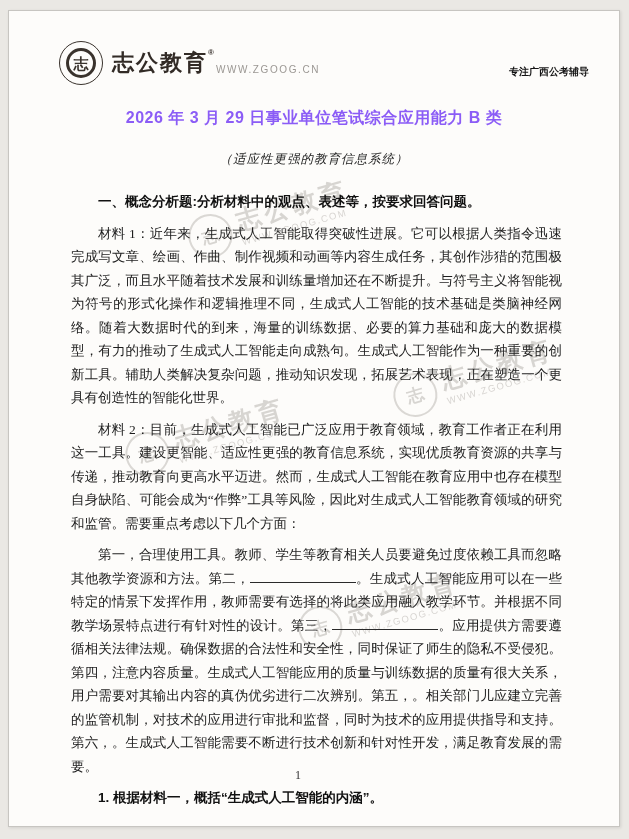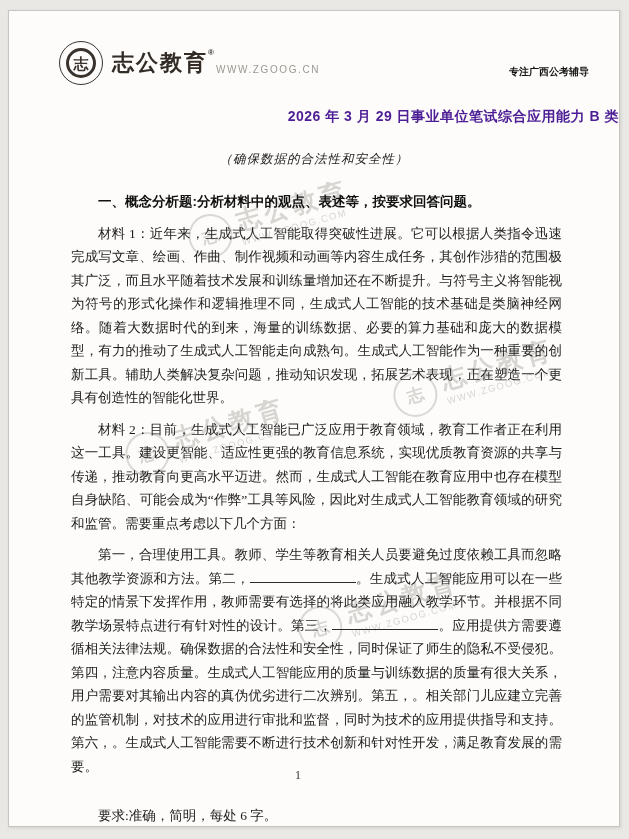--- a/index.html
+++ b/index.html
@@ -37,22 +37,22 @@
   .logo-url{
     font-family:"Liberation Sans",sans-serif;font-size:10px;color:#9b9793;
     letter-spacing:1.6px;margin-top:13px;
   }
   .tagline{
     position:absolute;right:30px;top:54px;z-index:2;
     font-family:"Liberation Sans",sans-serif;font-weight:700;font-size:10px;color:#141414;
   }
   
   .title{
-    position:absolute;top:97px;left:0;width:100%;margin:0;text-align:right;z-index:2;
-    font-family:"Liberation Sans",sans-serif;font-weight:700;font-size:14px;color:#4c1d95;
+    position:absolute;top:97px;left:0;width:100%;margin:0;text-align:center;z-index:2;
+    font-family:"Liberation Sans",sans-serif;font-weight:700;font-size:16px;color:#8b5cf6;
     letter-spacing:0.5px;
   }
   .subtitle{
     position:absolute;top:140px;left:0;width:100%;text-align:center;z-index:2;
     font-style:italic;font-size:12.5px;color:#222;letter-spacing:1px;
   }
   
   .content{
     position:absolute;left:54px;top:171px;width:507px;z-index:2;
     font-size:13.5px;line-height:23.5px;text-align:justify;
@@ -142,31 +142,32 @@
     </div>
     <div class="logo-text">
       <div class="logo-name"><span>志公教育</span><sup class="reg">®</sup></div>
       <div class="logo-url">WWW.ZGOOG.CN</div>
     </div>
   </div>
 
   <div class="tagline">专注广西公考辅导</div>
 
   <h1 class="title">2026 年 3 月 29 日事业单位笔试综合应用能力 B 类</h1>
-  <div class="subtitle">（确保数据的合法性和安全性）</div>
+  <div class="subtitle">（适应性更强的教育信息系统）</div>
 
   <div class="content">
     <p class="section-heading">一、概念分析题:分析材料中的观点、表述等，按要求回答问题。</p>
     <div id="paragraphs">
         <p class="body-para">材料 1：近年来，生成式人工智能取得突破性进展。它可以根据人类指令迅速完成写文章、绘画、作曲、制作视频和动画等内容生成任务，其创作涉猎的范围极其广泛，而且水平随着技术发展和训练量增加还在不断提升。与符号主义将智能视为符号的形式化操作和逻辑推理不同，生成式人工智能的技术基础是类脑神经网络。随着大数据时代的到来，海量的训练数据、必要的算力基础和庞大的数据模型，有力的推动了生成式人工智能走向成熟句。生成式人工智能作为一种重要的创新工具。辅助人类解决复杂问题，推动知识发现，拓展艺术表现，正在塑造一个更具有创造性的智能化世界。</p>
         <p class="body-para">材料 2：目前，生成式人工智能已广泛应用于教育领域，教育工作者正在利用这一工具。建设更智能、适应性更强的教育信息系统，实现优质教育资源的共享与传递，推动教育向更高水平迈进。然而，生成式人工智能在教育应用中也存在模型自身缺陷、可能会成为“作弊”工具等风险，因此对生成式人工智能教育领域的研究和监管。需要重点考虑以下几个方面：</p>
         <p class="body-para">第一，合理使用工具。教师、学生等教育相关人员要避免过度依赖工具而忽略其他教学资源和方法。第二，<span class="blank"></span>。生成式人工智能应用可以在一些特定的情景下发挥作用，教师需要有选择的将此类应用融入教学环节。并根据不同教学场景特点进行有针对性的设计。第三，<span class="blank"></span>。应用提供方需要遵循相关法律法规。确保数据的合法性和安全性，同时保证了师生的隐私不受侵犯。第四，注意内容质量。生成式人工智能应用的质量与训练数据的质量有很大关系，用户需要对其输出内容的真伪优劣进行二次辨别。第五，。相关部门儿应建立完善的监管机制，对技术的应用进行审批和监督，同时为技术的应用提供指导和支持。第六，。生成式人工智能需要不断进行技术创新和针对性开发，满足教育发展的需要。</p>
       </div>
     <div class="questions" id="questions">
         <div class="question">
+          <p class="q-prompt">1. 根据材料一，概括“生成式人工智能的内涵”。</p>
         </div>
         <div class="question">
           <p class="q-req">要求:准确，简明，每处 6 字。</p>
         </div>
       </div>
   </div>
 
   <div class="footer">
     <div class="footer-page">1</div>
   </div>

